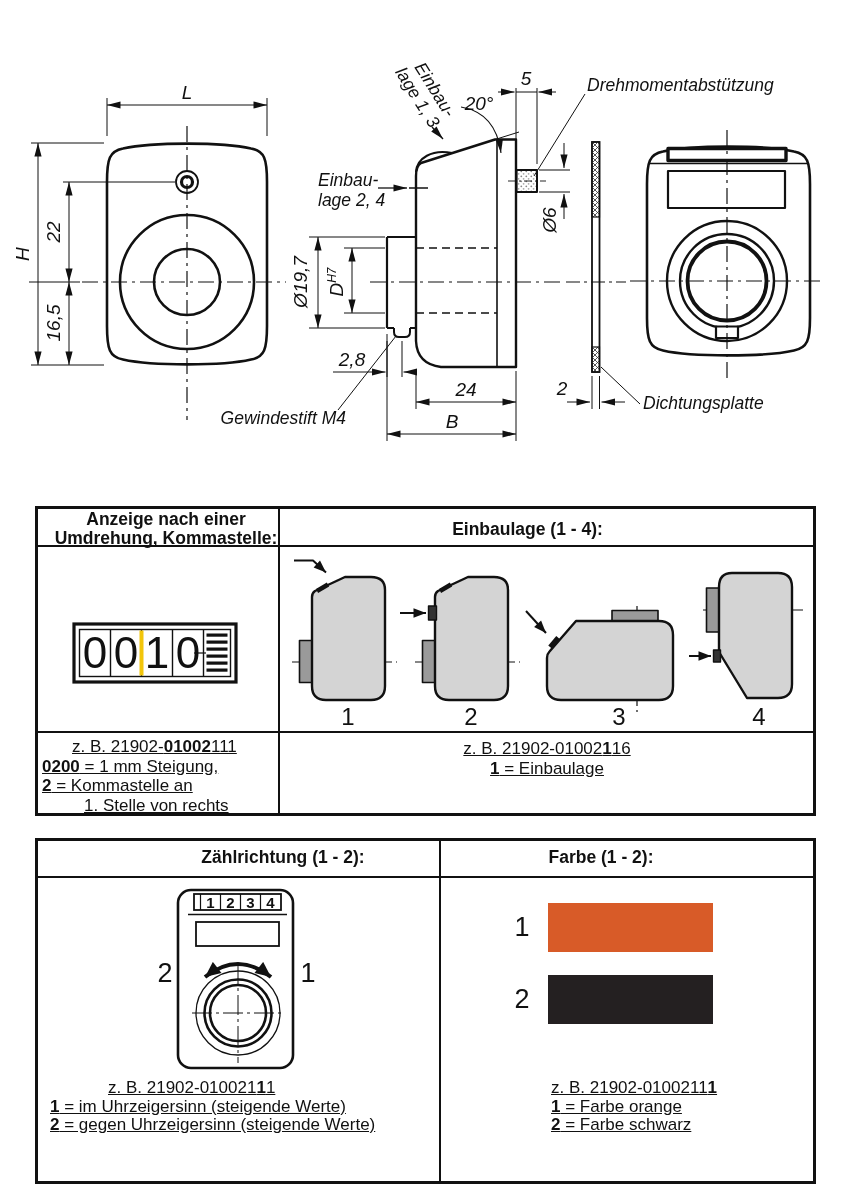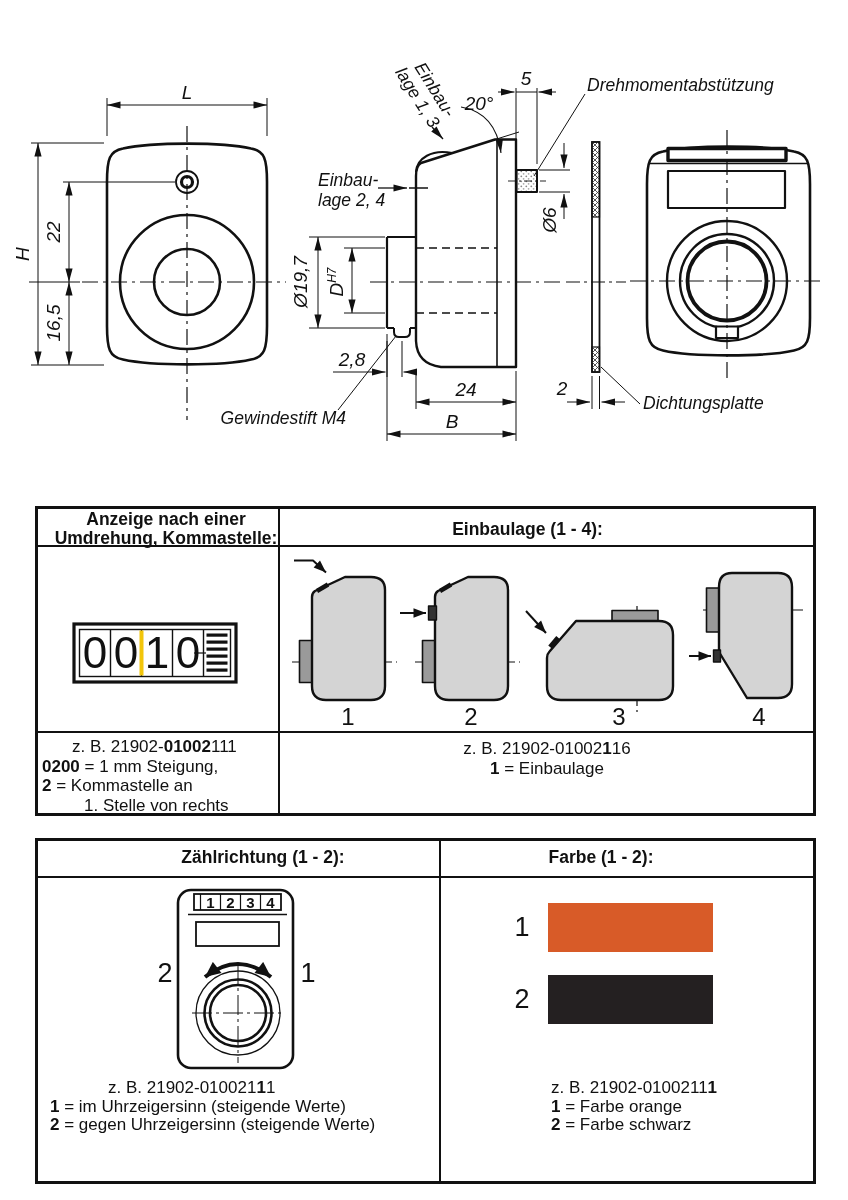--- a/index.html
+++ b/index.html
@@ -10,21 +10,21 @@
   svg text{font-family:"Liberation Sans",sans-serif;fill:#111;}
   svg .dim{font-style:italic;font-size:19px;}
   svg .ann{font-style:italic;font-size:17.5px;}
   svg .num{font-size:24px;font-style:normal;}
   svg .numL{font-size:27px;font-style:normal;}
   svg .cdigit{font-size:44px;}
   svg .sdigit{font-size:15px;font-weight:bold;}
   .tbl{position:absolute;border:3px solid #111;box-sizing:border-box;background:transparent;}
   .hline,.vline{position:absolute;background:#111;}
   .th{position:absolute;font-weight:bold;font-size:17.5px;line-height:18.5px;text-align:center;}
-  .txt{position:absolute;font-size:17px;line-height:19.5px;}
+  .txt{position:absolute;font-size:17px;line-height:19.5px;text-decoration:underline;}
   .swatch{position:absolute;}
   .swlbl{position:absolute;font-size:27px;line-height:30px;text-align:center;}
 </style>
 </head>
 <body>
 
 <div class="page">
 
   <svg class="abs" style="left:0;top:0" width="848" height="470" viewBox="0 0 848 470">
     <defs>
@@ -247,21 +247,21 @@
   </div>
   <div class="txt" style="left:282px;top:739px;width:530px;text-align:center">
     <div><span>z. B. 21902-01002</span><b>1</b><span>16</span></div>
     <div><b>1</b><span> = Einbaulage</span></div>
   </div>
 
   <div class="tbl" style="left:35px;top:838px;width:781px;height:346px"></div>
   <div class="hline" style="left:38px;top:876px;width:775px;height:2px"></div>
   <div class="vline" style="left:439px;top:841px;width:2px;height:340px"></div>
 
-  <div class="th" style="left:28px;top:848px;width:470px">Zählrichtung (1 - 2):</div>
+  <div class="th" style="left:48px;top:848px;width:470px">Zählrichtung (1 - 2):</div>
   <div class="th" style="left:441px;top:848px;width:320px">Farbe (1 - 2):</div>
 
   <svg class="abs" style="left:148px;top:880px" width="180" height="200" viewBox="148 880 180 200">
     <rect x="178" y="890" width="115" height="178" rx="13" fill="#fff" stroke="#111" stroke-width="2.6"></rect>
     <rect x="194" y="894" width="87" height="16" fill="#fff" stroke="#111" stroke-width="1.8"></rect>
     <path d="M200.5,894 V910 M220.5,894 V910 M240.5,894 V910 M260.5,894 V910" stroke="#111" stroke-width="1.2"></path>
     <text class="sdigit" x="210.5" y="907.5" text-anchor="middle">1</text>
     <text class="sdigit" x="230.5" y="907.5" text-anchor="middle">2</text>
     <text class="sdigit" x="250.5" y="907.5" text-anchor="middle">3</text>
     <text class="sdigit" x="270.5" y="907.5" text-anchor="middle">4</text>

